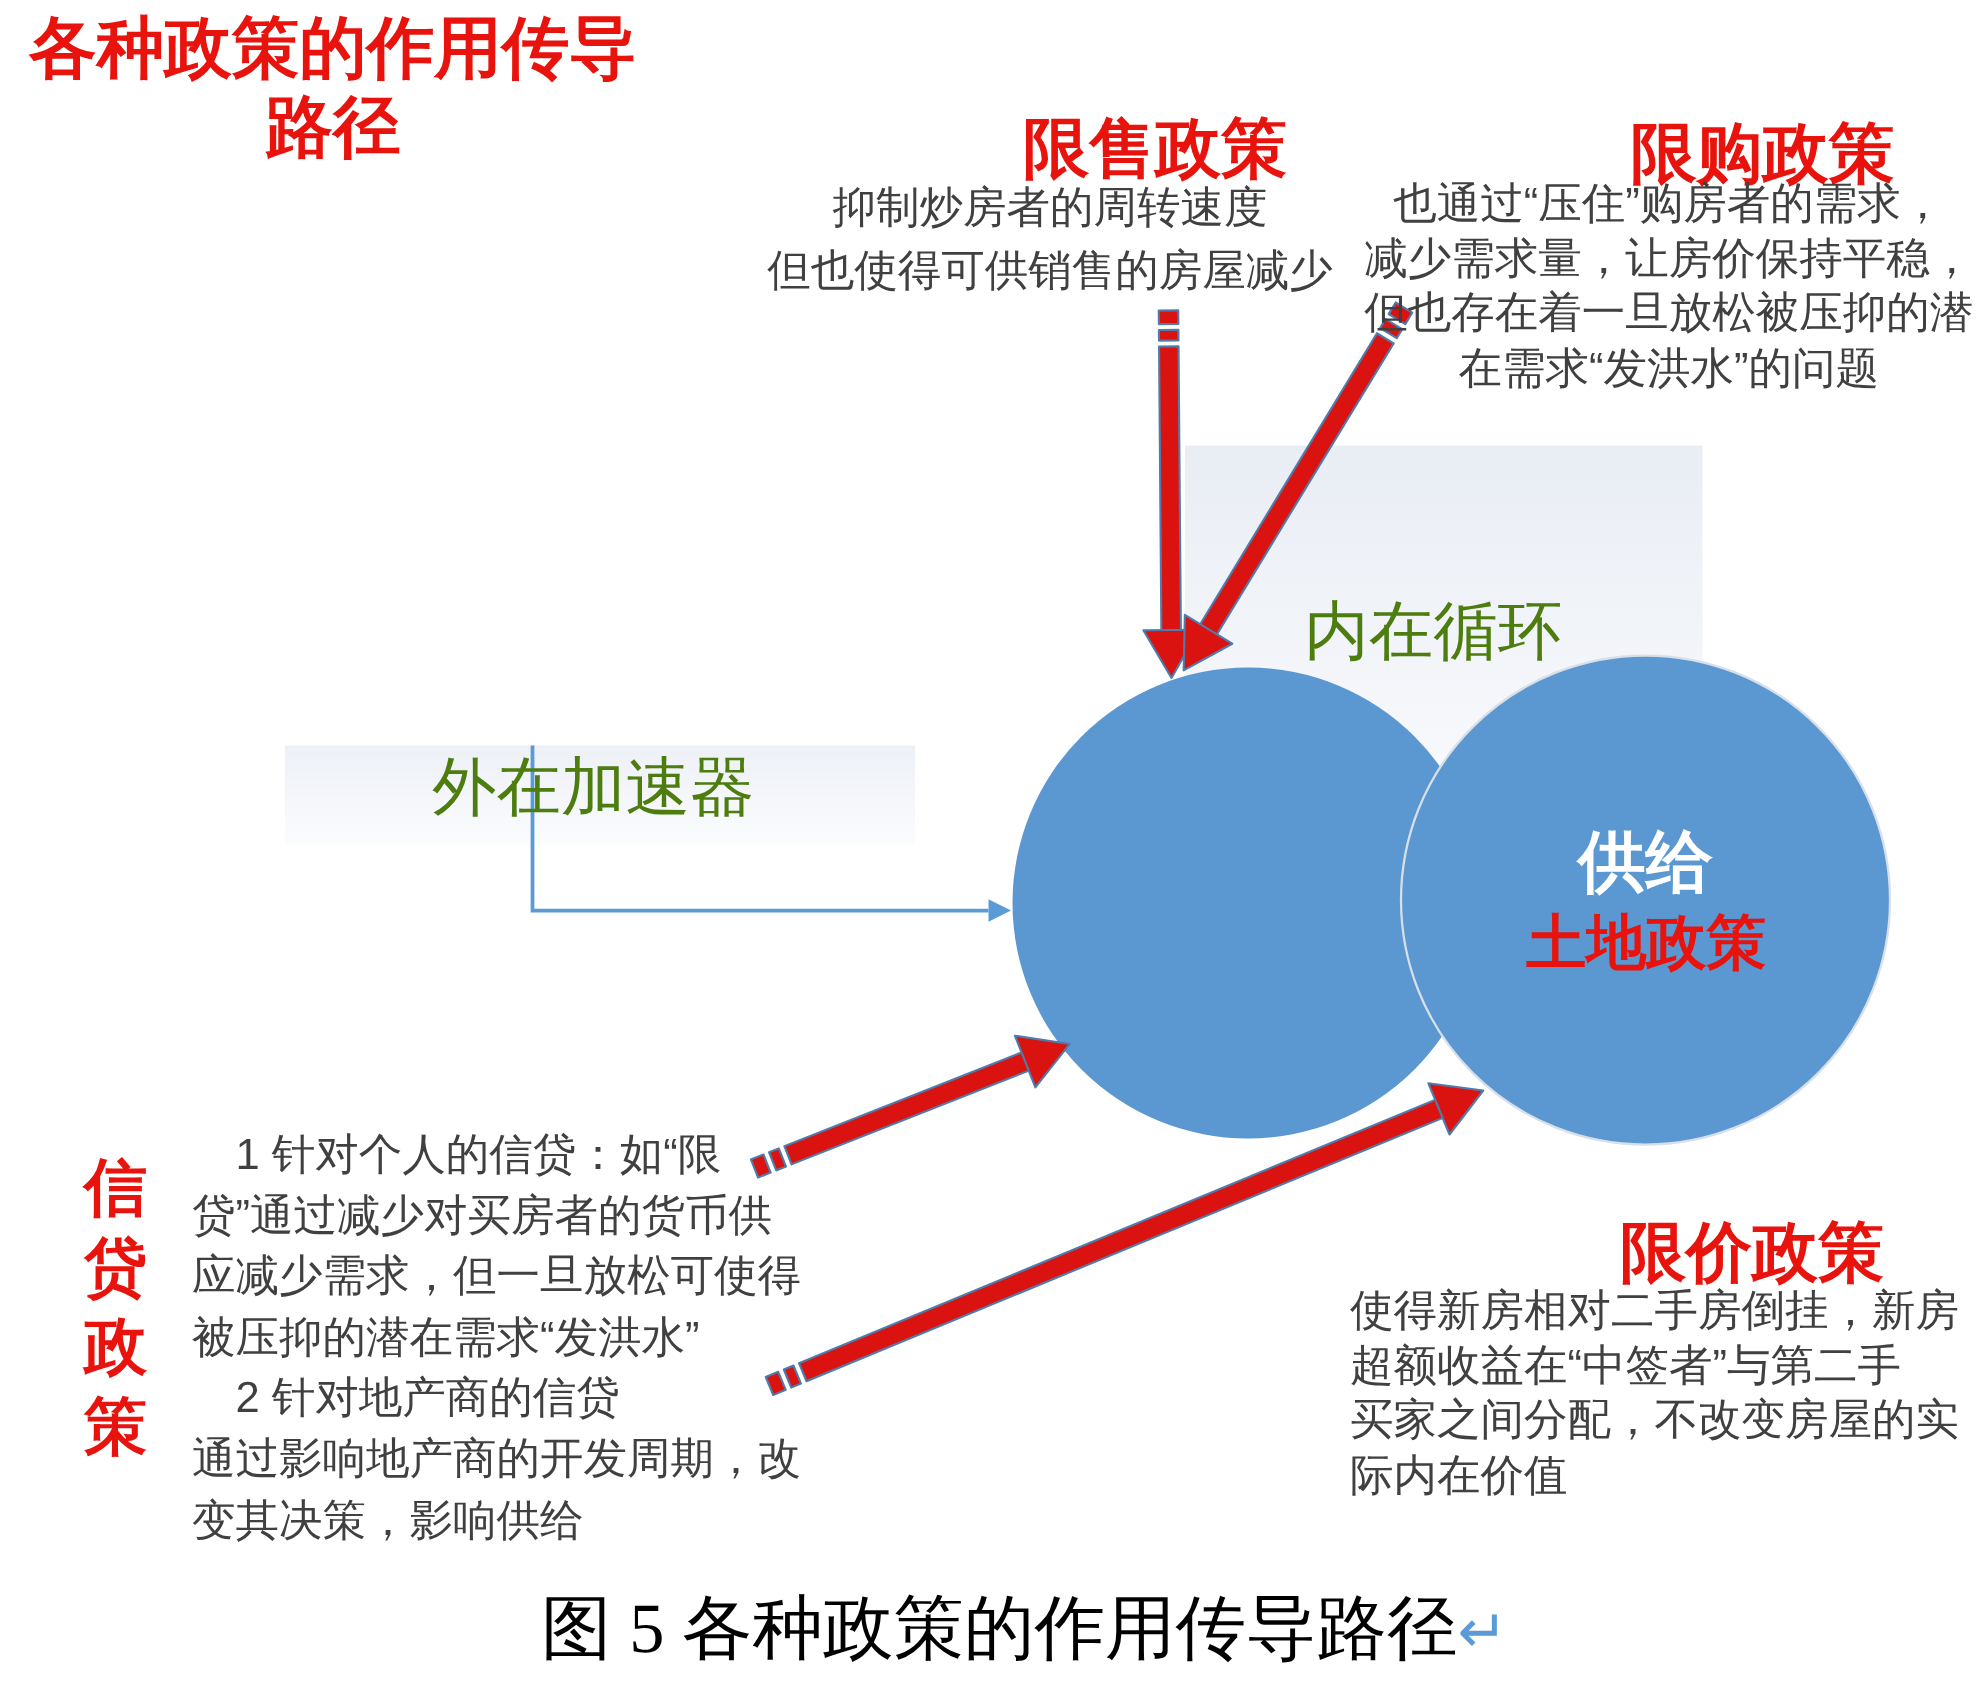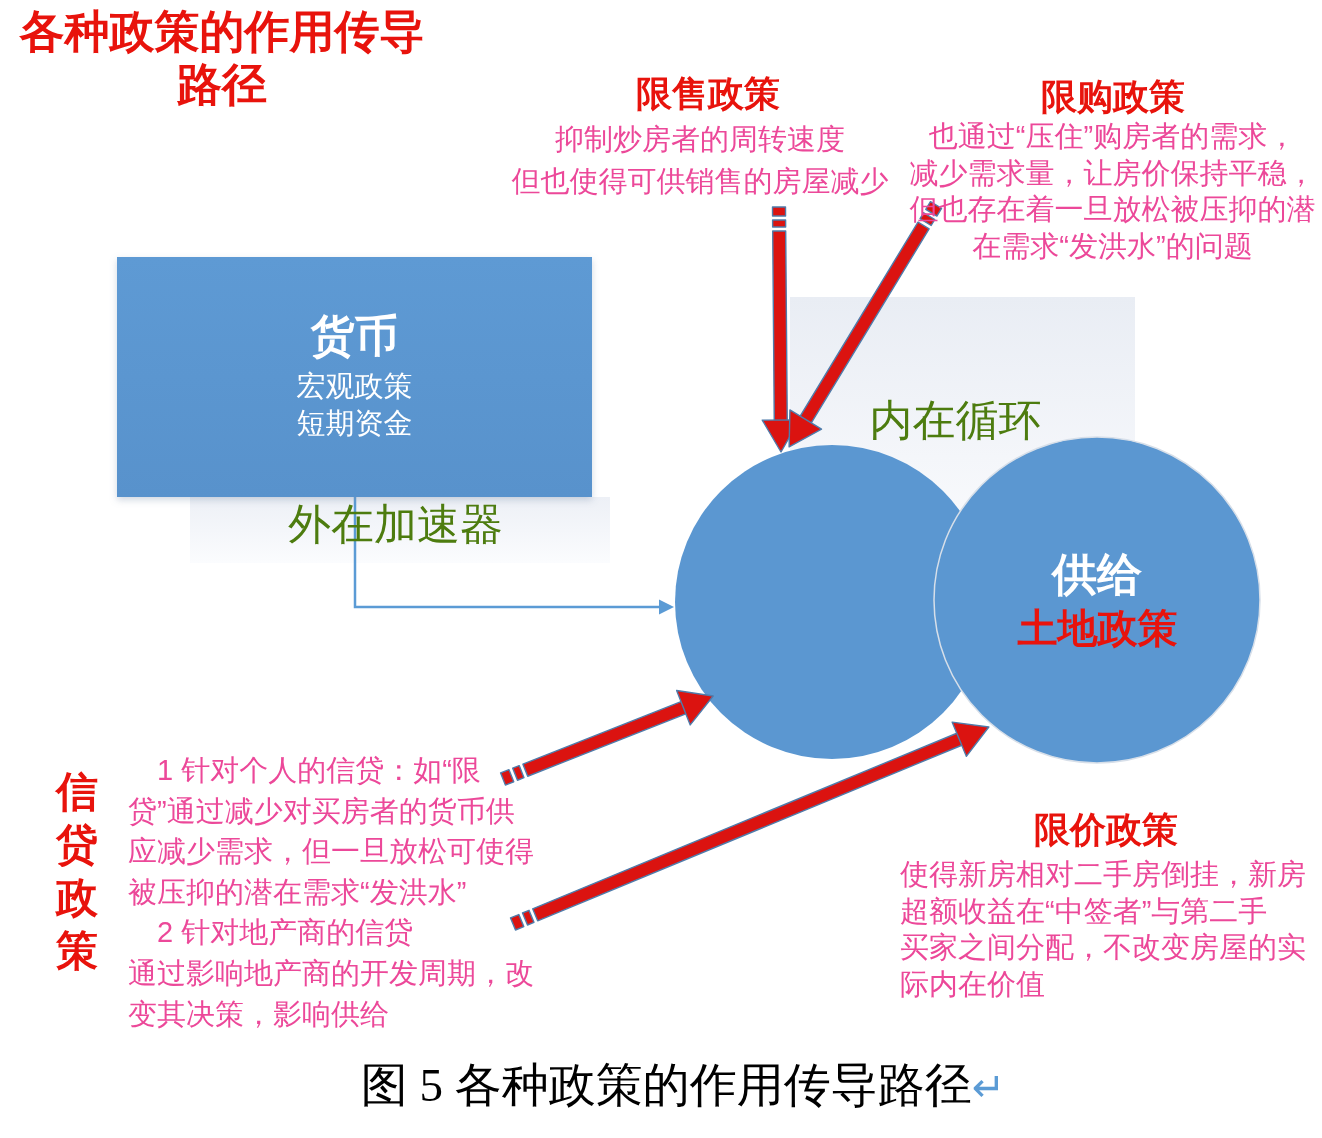--- a/index.html
+++ b/index.html
@@ -4,31 +4,31 @@
 <style>
   html,body{margin:0;padding:0;background:#ffffff;}
   .stage{
     position:relative;width:1322px;height:1138px;background:#ffffff;
     font-family:"Liberation Sans","DejaVu Sans",sans-serif;overflow:hidden;border-radius:11px;
   }
   .abs{position:absolute;}
   .pre{white-space:pre-line;}
   
   .red-text{color:#e8130c;}
-  .black-text{color:#ec4899;}
+  .black-text{color:#404040;}
   .blue-label{color:#4d7c0f;}
   .white-text{color:#ffffff;}
   
   .main-title{
     left:6px;top:6px;width:432px;
     font-family:"Liberation Serif","DejaVu Serif",serif;
     font-weight:bold;font-size:45px;line-height:1.17;text-align:center;
   }
   
-  .section-heading{font-size:36px;font-weight:bold;text-align:center;}
+  .section-heading{font-size:44px;font-weight:bold;text-align:right;}
   .h-sale{left:558px;top:70px;width:300px;}
   .h-purchase{left:963px;top:73px;width:300px;}
   .h-price{left:956px;top:806px;width:300px;}
   
   .body-block{font-size:29px;}
   .b-sale{left:495px;top:118px;width:410px;line-height:1.45;text-align:center;}
   .b-purchase{left:900px;top:118px;width:425px;line-height:1.26;text-align:center;}
   .b-credit{left:128px;top:750px;width:470px;line-height:1.40;text-align:left;}
   .b-price{left:900px;top:856px;width:425px;line-height:1.26;text-align:left;}
   
@@ -131,25 +131,20 @@
   <div class="abs section-heading red-text h-sale">限售政策</div>
   <div class="abs body-block black-text pre b-sale">抑制炒房者的周转速度
 但也使得可供销售的房屋减少</div>
 
   <div class="abs section-heading red-text h-purchase">限购政策</div>
   <div class="abs body-block black-text pre b-purchase">也通过“压住”购房者的需求，
 减少需求量，让房价保持平稳，
 但也存在着一旦放松被压抑的潜
 在需求“发洪水”的问题</div>
 
-  <div class="abs money-box">
-    <div class="money-title white-text">货币</div>
-    <div class="money-sub white-text pre">宏观政策
-短期资金</div>
-  </div>
 
   <div class="abs flow-label blue-label l-accel">外在加速器</div>
   <div class="abs flow-label blue-label l-cycle">内在循环</div>
 
   <div class="abs circle-label white-text supply-label">供给</div>
   <div class="abs circle-label red-text supply-policy">土地政策</div>
 
   <div class="abs v-credit red-text pre">信
 贷
 政

